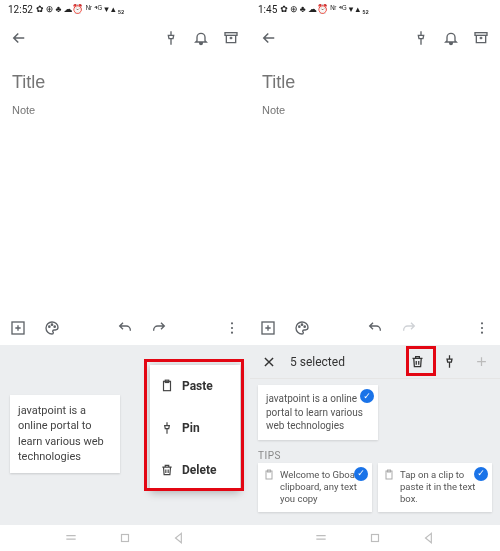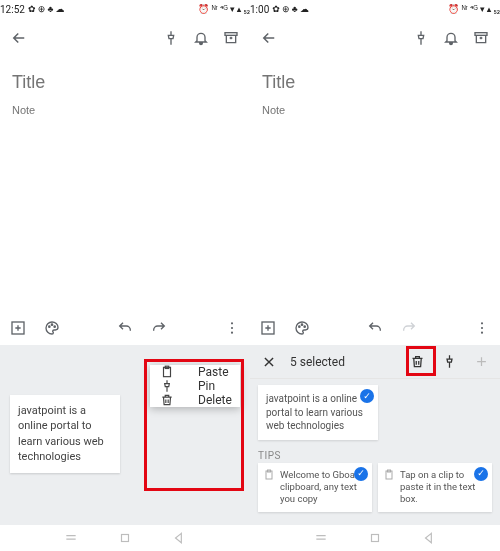--- a/index.html
+++ b/index.html
@@ -1,39 +1,39 @@
 <!DOCTYPE html>
 <html><head>
 <meta charset="utf-8">
 <style>
   * { box-sizing: border-box; margin: 0; padding: 0; }
   body { font-family: Roboto, -apple-system, sans-serif; background: #fff; width: 500px; height: 551px; overflow: hidden; }
   .container { display: flex; width: 500px; height: 551px; }
   .screen { width: 250px; height: 551px; position: relative; background: #fff; display: flex; flex-direction: column; }
-  .status-bar { height: 18px; display: flex; justify-content: space-between; align-items: center; padding: 0 0; font-size: 10px; color: #222; }
+  .status-bar { height: 18px; display: flex; align-items: center; padding: 0 8px; font-size: 10px; color: #222; }
   .status-left, .status-right { display: flex; gap: 3px; align-items: center; }
   .status-ic { font-size: 9px; }
   .app-bar { height: 40px; display: flex; align-items: center; padding: 0 6px; }
   .app-bar .back { width: 26px; height: 26px; display: flex; align-items: center; justify-content: center; }
   .app-bar .sp { flex: 1; }
   .app-bar .act { width: 26px; height: 26px; display: flex; align-items: center; justify-content: center; margin-left: 4px; }
   .content { flex: 1; padding: 6px 12px 0 12px; margin-top: 8px; }
   .title-input { font-size: 18px; color: #9e9e9e; border: none; outline: none; width: 100%; background: transparent; margin-bottom: 6px; }
   .note-input { font-size: 11px; color: #bdbdbd; border: none; outline: none; width: 100%; background: transparent; }
   .toolbar { height: 34px; display: flex; align-items: center; padding: 0 8px; gap: 14px; position: absolute; bottom: 206px; left: 0; right: 0; background: #fff; }
   .toolbar .tsp { flex: 1; }
   .toolbar .tic { width: 20px; height: 20px; display: flex; align-items: center; justify-content: center; }
   .kbd-area { position: absolute; bottom: 26px; left: 0; right: 0; height: 180px; background: #eceef0; overflow: hidden; }
   .nav-bar { position: absolute; bottom: 0; left: 0; right: 0; height: 26px; background: #fff; display: flex; justify-content: center; align-items: center; gap: 40px; }
   .nav-ic { width: 14px; height: 14px; color: #bdbdbd; }
   
   
   .clip-card { position: absolute; left: 10px; top: 50px; width: 110px; background: #fff; padding: 8px; font-size: 11px; line-height: 1.4; color: #444; box-shadow: 0 1px 2px rgba(0,0,0,0.15); }
   .ctx-menu { position: absolute; left: 150px; top: 20px; width: 90px; background: #fff; box-shadow: 0 2px 8px rgba(0,0,0,0.25); }
-  .ctx-item { display: flex; align-items: center; gap: 24px; padding: 0 10px; font-size: 12px; color: #333; }
+  .ctx-item { display: flex; align-items: center; gap: 8px; padding: 14px 10px; font-size: 12px; color: #333; font-weight: bold; }
   .ctx-item svg, .ctx-item .cic { width: 14px; height: 14px; flex-shrink: 0; }
   .highlight-red-1 { position: absolute; left: 144px; top: 14px; width: 100px; height: 132px; border: 3px solid #e30613; background: transparent; pointer-events: none; }
   .dimtxt { color: #c0c4c9; font-size: 11px; padding: 6px 10px; }
   
   
   .sel-bar { height: 34px; display: flex; align-items: center; padding: 0 8px; gap: 10px; border-bottom: 1px solid #e5e5e5; }
   .sel-bar .sic { width: 22px; height: 22px; display: flex; align-items: center; justify-content: center; }
   .sel-txt { font-size: 12px; color: #333; flex: 1; }
   .highlight-red-2 { position: absolute; right: 64px; top: 1px; width: 30px; height: 30px; border: 3px solid #e30613; background: transparent; pointer-events: none; }
   .clips-wrap { padding: 6px 8px; }
@@ -158,21 +158,21 @@
         </svg>
       <svg class="nav-ic" viewBox="0 0 24 24" fill="none" stroke="#bdbdbd" stroke-width="2">
           <path d="M16 4L6 12l10 8z"></path>
         </svg>
     </div>
   </div>
 
   <div class="screen">
     <div class="status-bar">
       <div class="status-left">
-        <span>1:00</span>
+        <span>1:45</span>
         <span class="status-ic">✿ ⊕ ♣ ☁</span>
       </div>
       <div class="status-right">
         <span class="status-ic">⏰ ᴺʳ ⁴ᴳ ▾ ▴ ₅₂</span>
       </div>
     </div>
     <div class="app-bar">
       <div class="back">
         <svg width="18" height="18" viewBox="0 0 24 24" fill="none" stroke="#5f6368" stroke-width="2">
             <path d="M19 12H5M11 18l-6-6 6-6"></path>

